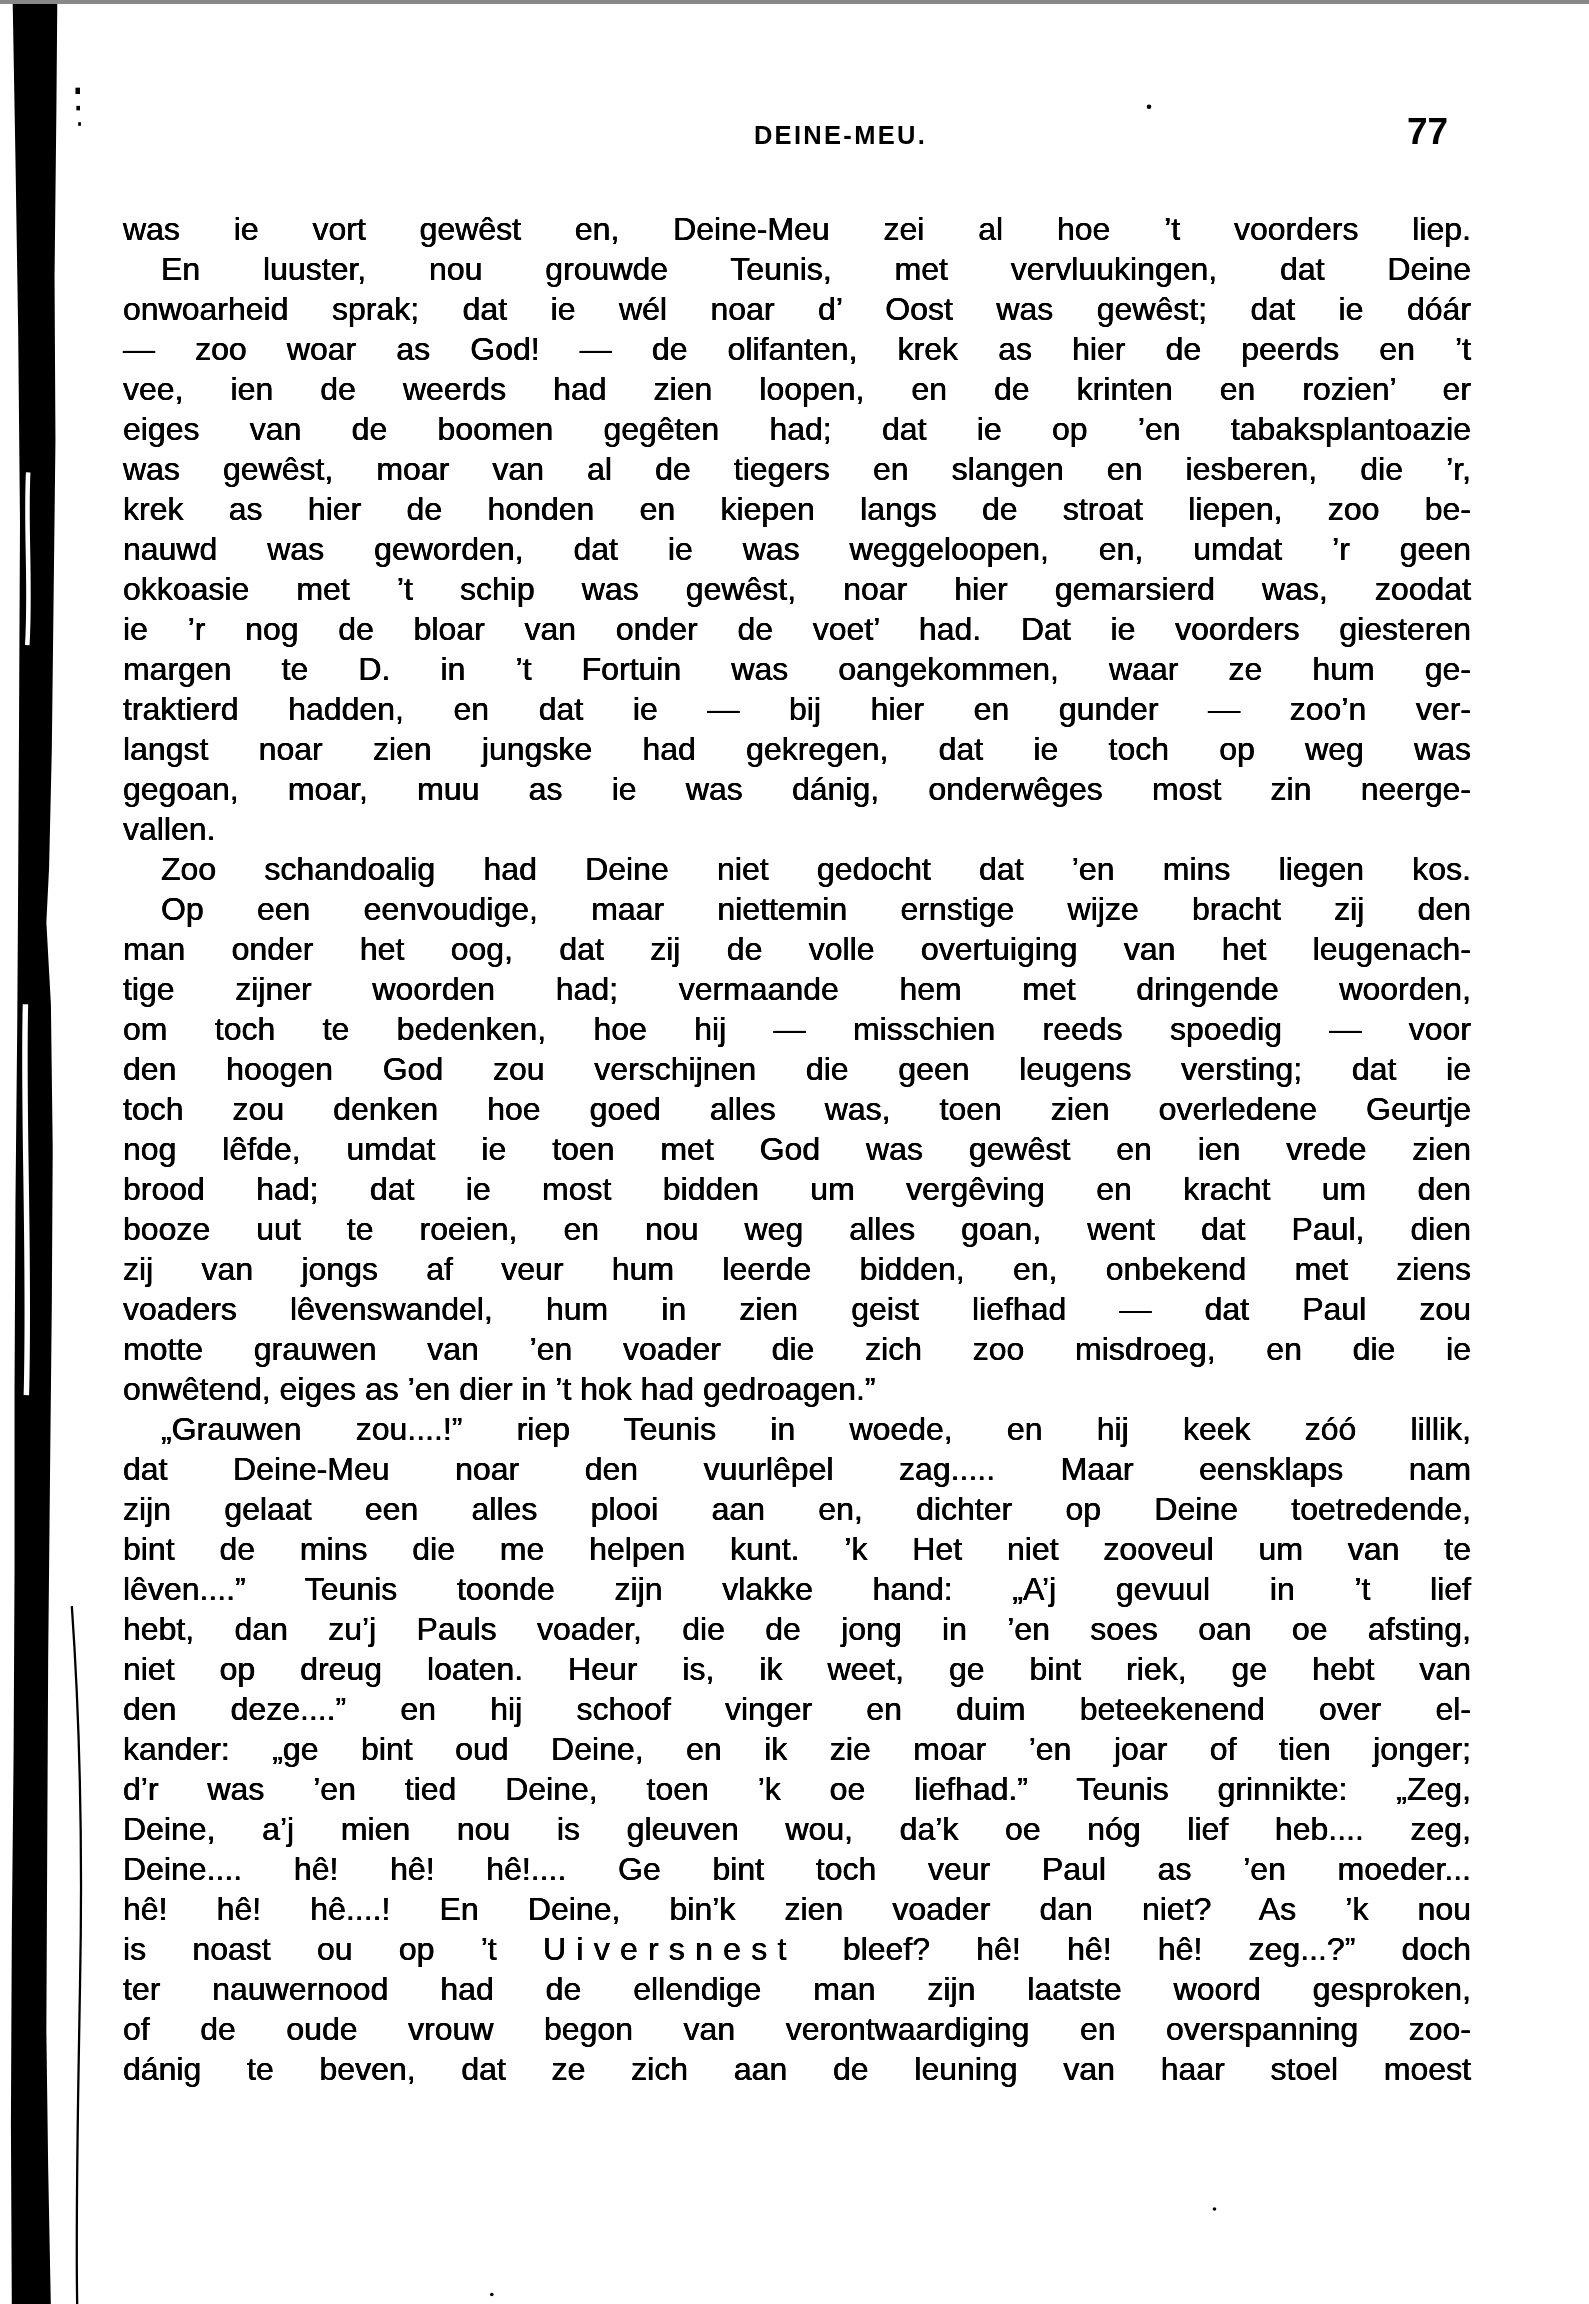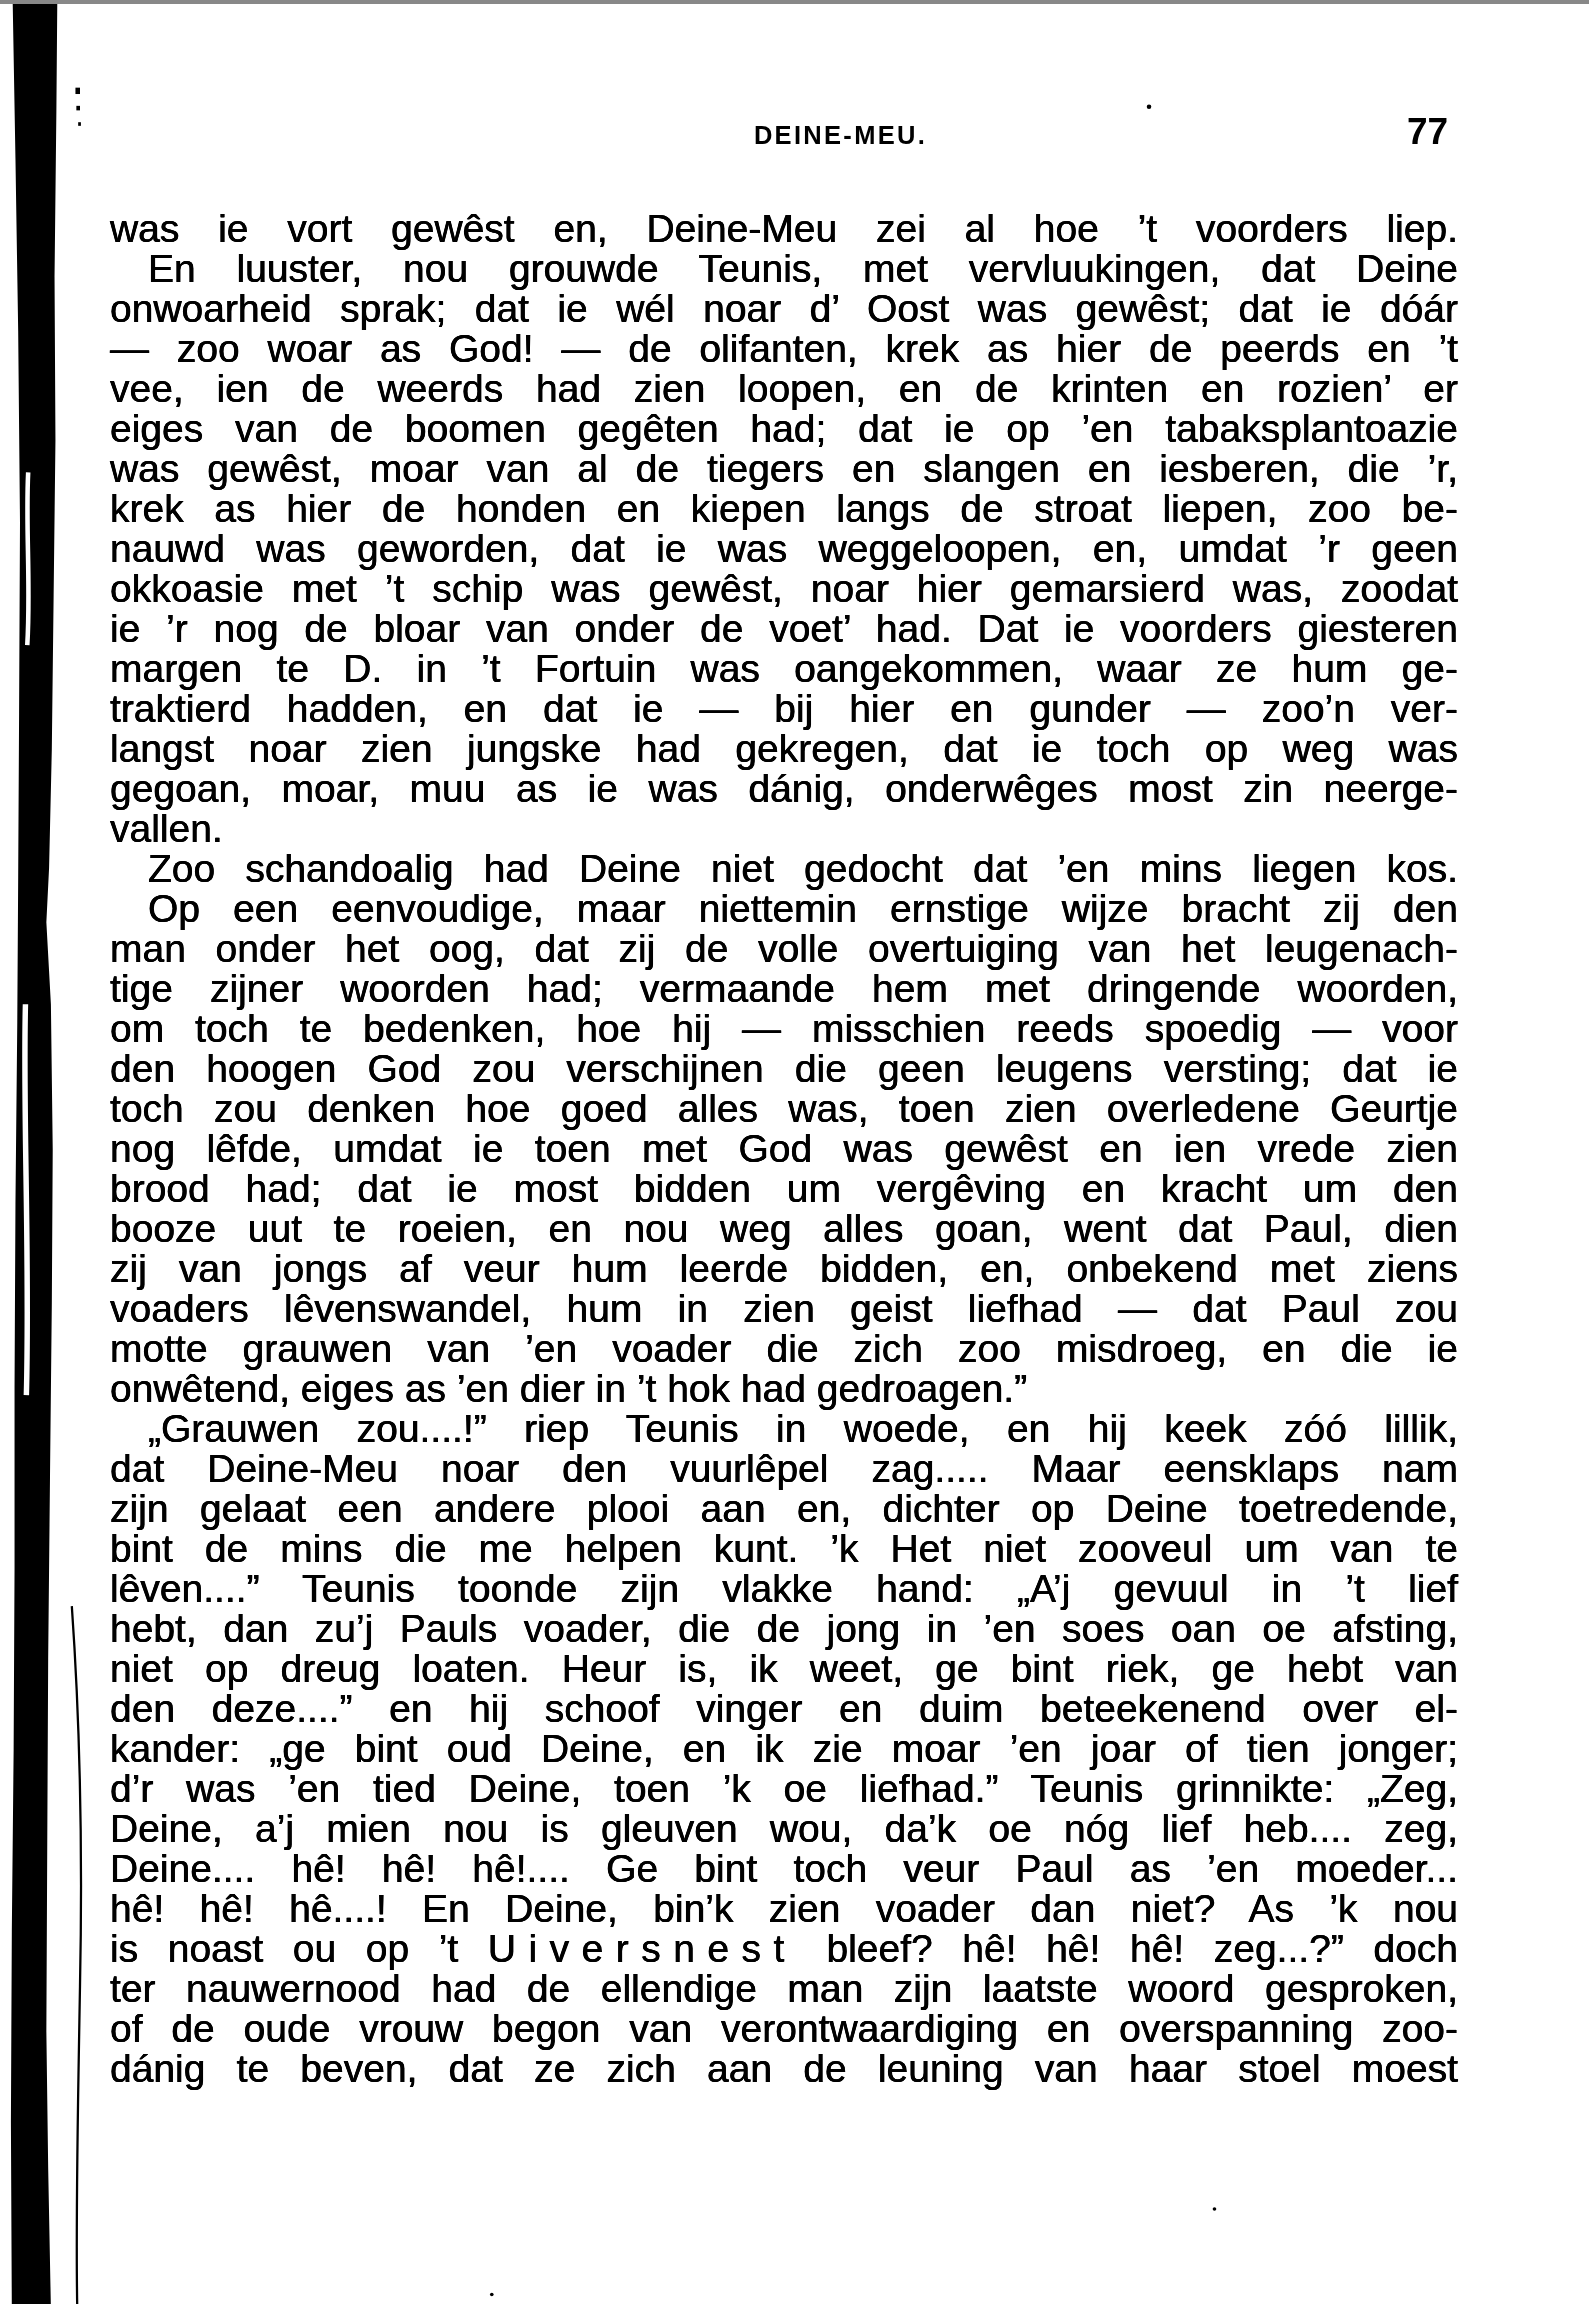--- a/index.html
+++ b/index.html
@@ -22,22 +22,22 @@
     font-size:25.5px; font-weight:bold; letter-spacing:2.3px;
     z-index:2;
   }
   .page-number {
     position:absolute; top:107px; left:1364px; width:127px;
     text-align:center;
     font-size:37px; font-weight:bold;
     z-index:2;
   }
   .body-block {
-    position:absolute; left:110px; top:205px; width:1348px;
-    font-size:39px; line-height:40px;
+    position:absolute; left:123px; top:205px; width:1348px;
+    font-size:32px; line-height:40px;
     z-index:2;
     text-shadow:0.3px 0 0 currentColor, -0.3px 0 0 currentColor;
   }
   .line {
     height:40px;
     text-align:justify;
     text-align-last:justify;
   }
   .line.nofill { text-align-last:left; }
   .line.indent { text-indent:38px; }
@@ -95,21 +95,21 @@
       <div class="line">toch zou denken hoe goed alles was, toen zien overledene Geurtje</div>
       <div class="line">nog lêfde, umdat ie toen met God was gewêst en ien vrede zien</div>
       <div class="line">brood had; dat ie most bidden um vergêving en kracht um den</div>
       <div class="line">booze uut te roeien, en nou weg alles goan, went dat Paul, dien</div>
       <div class="line">zij van jongs af veur hum leerde bidden, en, onbekend met ziens</div>
       <div class="line">voaders lêvenswandel, hum in zien geist liefhad — dat Paul zou</div>
       <div class="line">motte grauwen van ’en voader die zich zoo misdroeg, en die ie</div>
       <div class="line nofill">onwêtend, eiges as ’en dier in ’t hok had gedroagen.”</div>
       <div class="line indent">„Grauwen zou....!” riep Teunis in woede, en hij keek zóó lillik,</div>
       <div class="line">dat Deine-Meu noar den vuurlêpel zag..... Maar eensklaps nam</div>
-      <div class="line">zijn gelaat een andere plooi aan en, dichter op Deine toetredende,</div>
+      <div class="line">zijn gelaat een alles plooi aan en, dichter op Deine toetredende,</div>
       <div class="line">bint de mins die me helpen kunt. ’k Het niet zooveul um van te</div>
       <div class="line">lêven....” Teunis toonde zijn vlakke hand: „A’j gevuul in ’t lief</div>
       <div class="line">hebt, dan zu’j Pauls voader, die de jong in ’en soes oan oe afsting,</div>
       <div class="line">niet op dreug loaten. Heur is, ik weet, ge bint riek, ge hebt van</div>
       <div class="line">den deze....” en hij schoof vinger en duim beteekenend over el-</div>
       <div class="line">kander: „ge bint oud Deine, en ik zie moar ’en joar of tien jonger;</div>
       <div class="line">d’r was ’en tied Deine, toen ’k oe liefhad.” Teunis grinnikte: „Zeg,</div>
       <div class="line">Deine, a’j mien nou is gleuven wou, da’k oe nóg lief heb.... zeg,</div>
       <div class="line">Deine.... hê! hê! hê!.... Ge bint toch veur Paul as ’en moeder...</div>
       <div class="line">hê! hê! hê....! En Deine, bin’k zien voader dan niet? As ’k nou</div>

